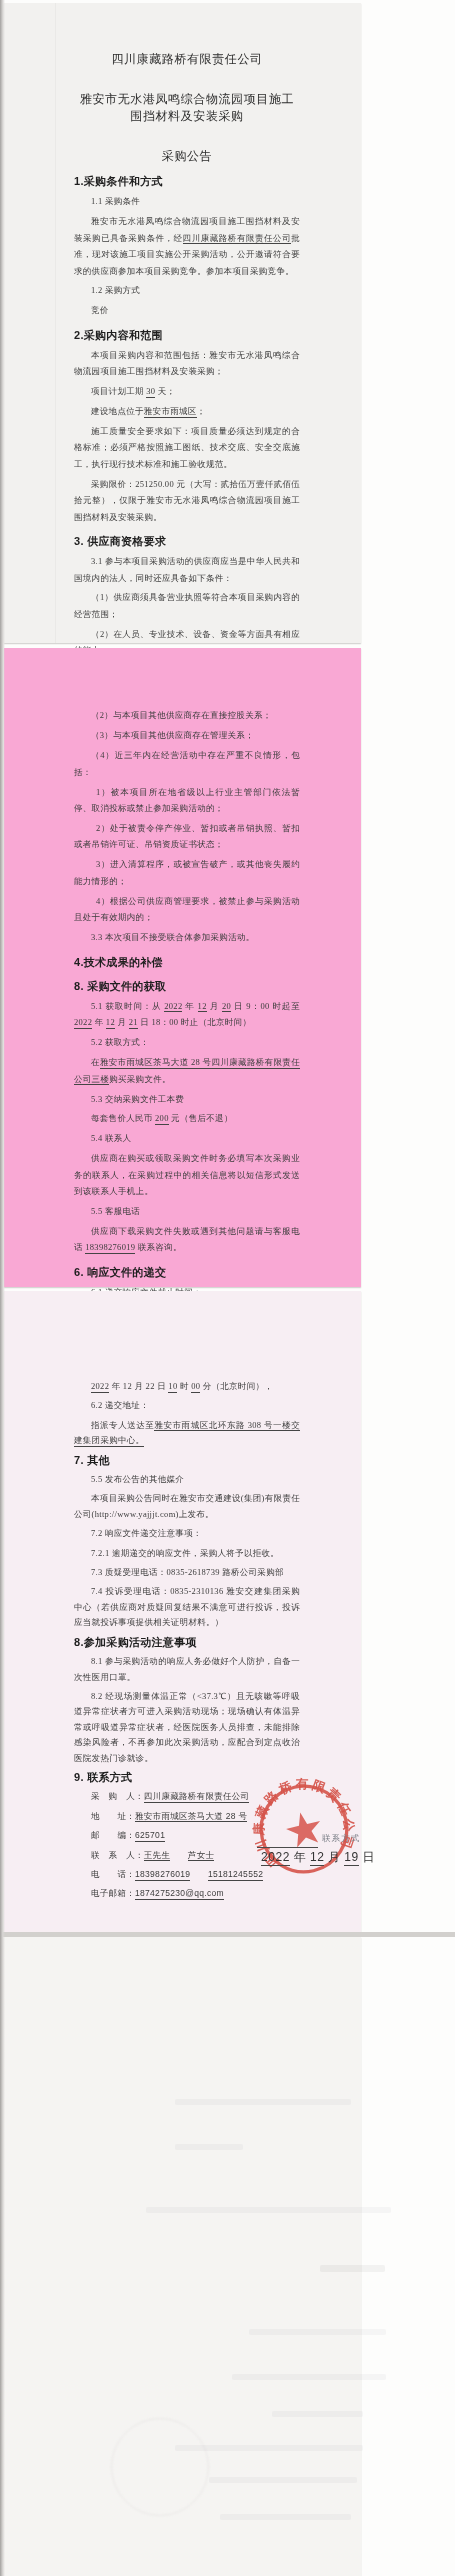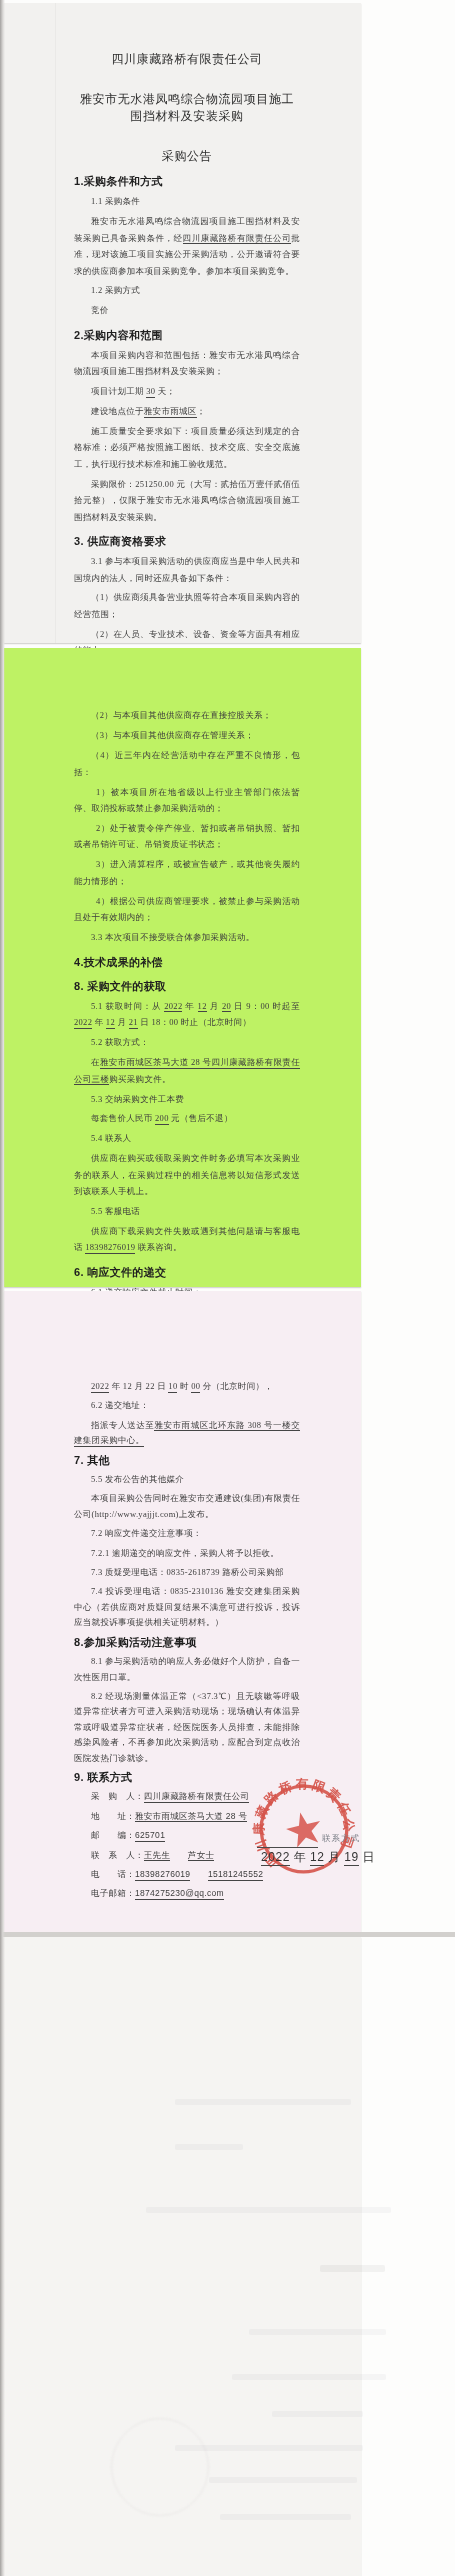--- a/index.html
+++ b/index.html
@@ -10,21 +10,21 @@
   }
   .edge-strip{
     position:absolute;left:0;top:0;width:4.6px;height:2576px;z-index:30;
     background:linear-gradient(to right,#a3a19f,#d8d6d4 55%,rgba(230,229,227,0));
   }
   .page{
     position:absolute;left:4px;width:357px;z-index:2;
     box-shadow:0 0.6px 1.1px rgba(70,65,60,.25);
   }
   .page-1{top:3.4px;height:640px;background:#f2f1ef;}
-  .page-2{top:648px;height:639px;background:#bef264;}
+  .page-2{top:648px;height:639px;background:#f9a8d4;}
   .page-3{top:1291px;height:641px;background:#f7eef3;}
   .page-4{top:1937px;height:639px;background:#f5f4f2;}
   .band{position:absolute;left:0;width:455px;top:1932px;height:5.1px;background:#d2d0cd;z-index:3;}
   .fold-line{position:absolute;left:51px;top:0;width:1.1px;height:100%;background:rgba(60,55,50,.04);}
 
   .content{padding:0 61px 0 70px;color:#3c3c3c;}
   .page-1 .content{padding-top:48px;}
   .page-2 .content{padding-top:56px;}
   .page-3 .content{padding-top:84px;}
 

